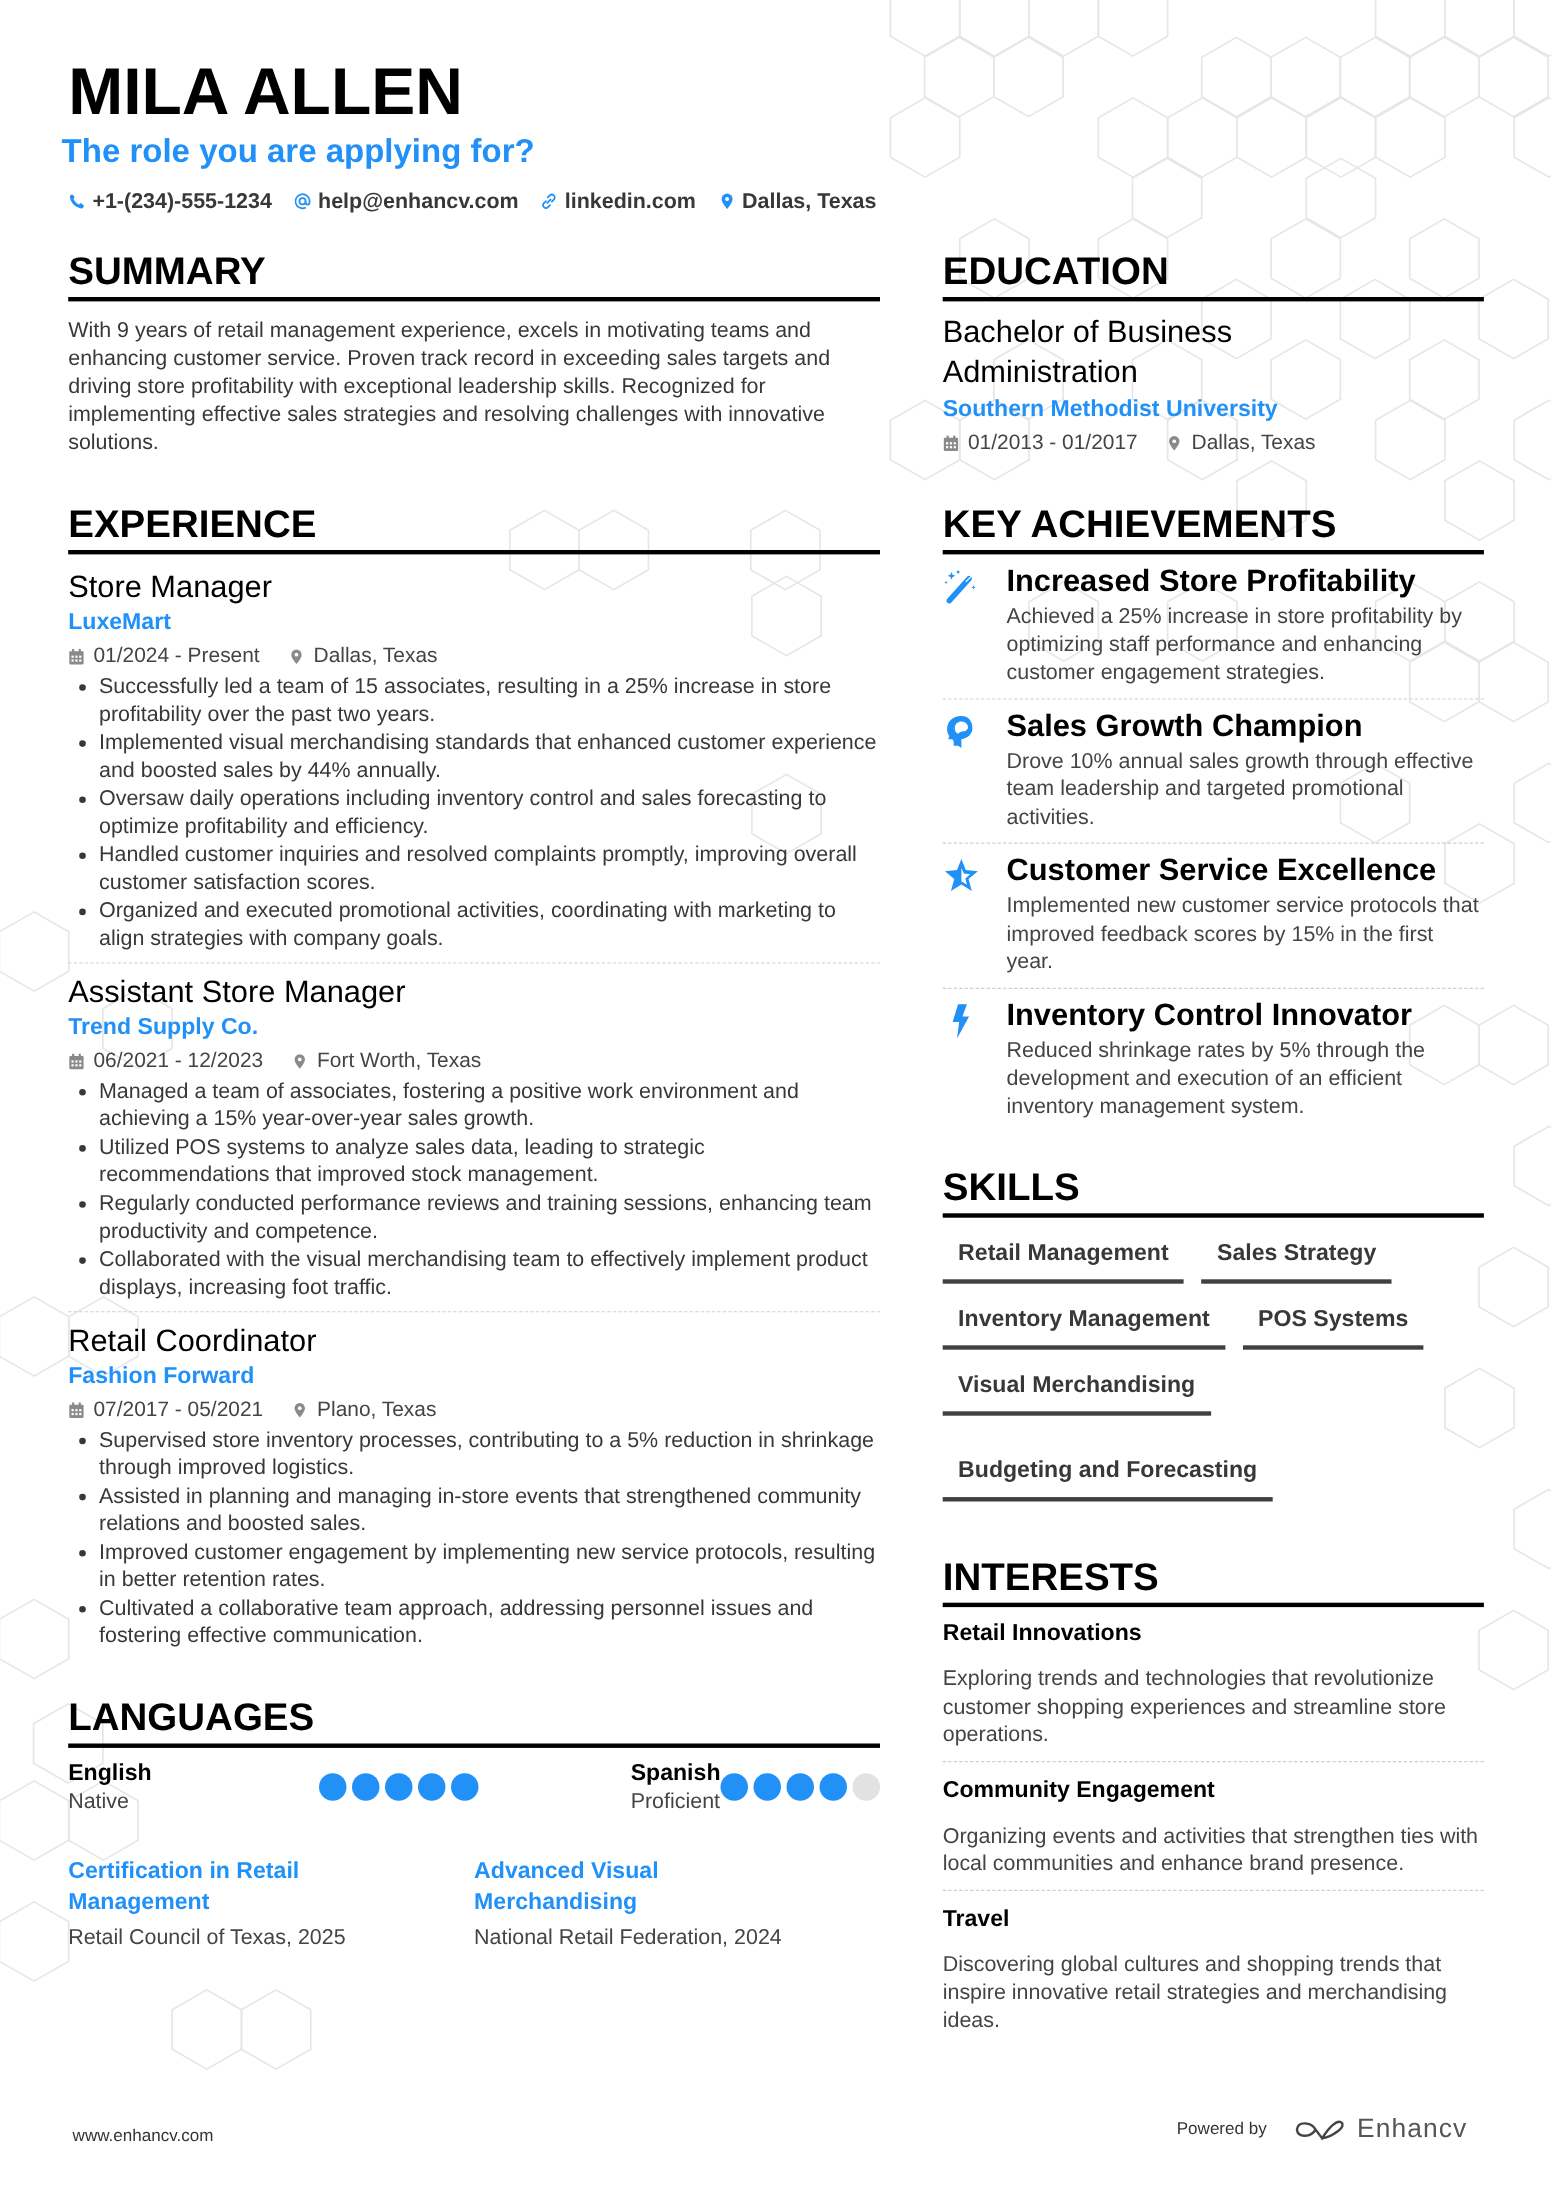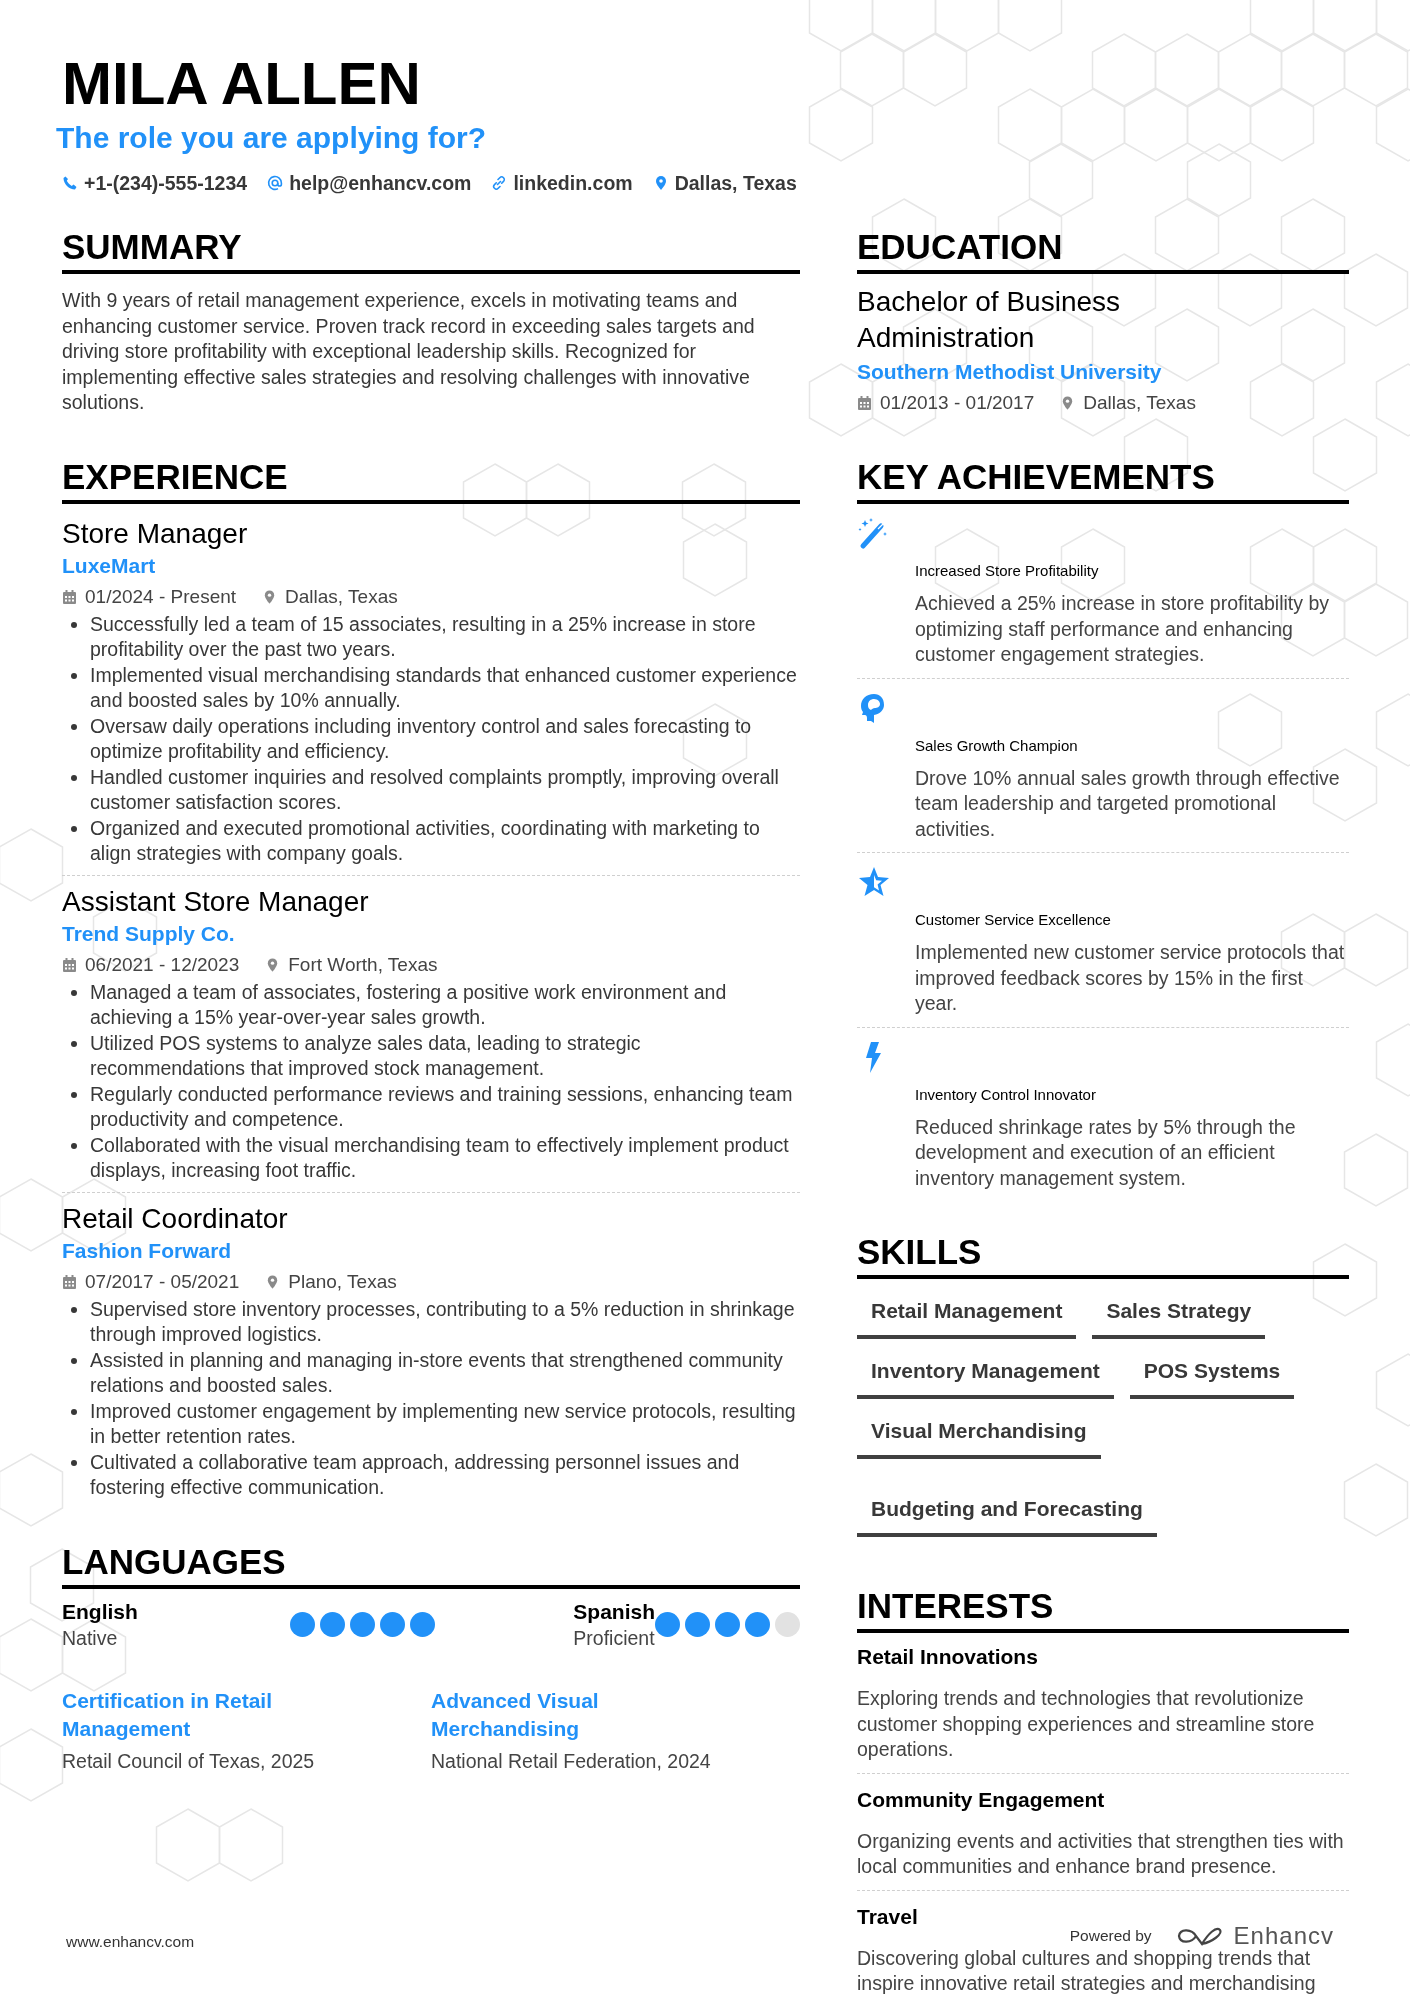--- a/index.html
+++ b/index.html
@@ -46,21 +46,21 @@
   .course { width: 389px; }
   .course-title { font-size: 21px; font-weight: bold; color: #2191f8; line-height: 28px; }
   .course-org { font-size: 19.5px; color: #444; line-height: 28px; margin-top: 4px; }
 
   .edu-degree { font-size: 28px; color: #000; line-height: 36px; margin-top: 10px; }
   .edu-school { font-size: 21px; font-weight: bold; color: #2191f8; line-height: 28px; margin-top: 2px; }
 
   .ach { display: flex; padding: 10px 0 10px 0; }
   .ach-icon { width: 58px; flex: none; padding-top: 2px; }
   .ach-icon svg { width: 34px; height: 34px; }
-  .ach-title { font-size: 15px; font-weight: normal; color: #000; line-height: 28px; margin-top: 43px; }
+  .ach-title { font-size: 28px; font-weight: bold; color: #000; line-height: 28px; }
   .ach-desc { font-size: 19.5px; line-height: 25.5px; color: #444; margin-top: 6px; }
   .ach-sep { border-top: 1.5px dashed #cfcfcf; }
 
   .skills { display: flex; flex-wrap: wrap; gap: 18px 16px; margin-top: 18px; }
   .skill { font-size: 21px; font-weight: bold; color: #383838; padding: 0 14px 10px 14px; border-bottom: 4px solid #404040; line-height: 28px; }
 
   .int-item { padding: 4px 0 8px 0; }
   .int-title { font-size: 21px; font-weight: bold; color: #000; line-height: 28px; }
   .int-desc { font-size: 19.5px; line-height: 25.5px; color: #444; margin-top: 15px; }
   .int-sep { border-top: 1.5px dashed #cfcfcf; margin: 2px 0 8px 0; }
@@ -220,21 +220,21 @@
           <span class="meta-item">
             <svg viewBox="0 0 16 16">
                 <path d="M8 1 a5 5 0 0 1 5 5 c0 3.5 -5 9 -5 9 s-5 -5.5 -5 -9 a5 5 0 0 1 5 -5 z" fill="#8a8a8a"></path>
                 <circle cx="8" cy="6" r="1.8" fill="#fff"></circle>
               </svg>
             <span>Dallas, Texas</span>
           </span>
         </div>
         <ul class="bullets">
           <li>Successfully led a team of 15 associates, resulting in a 25% increase in store profitability over the past two years.</li>
-          <li>Implemented visual merchandising standards that enhanced customer experience and boosted sales by 10% annually.</li>
+          <li>Implemented visual merchandising standards that enhanced customer experience and boosted sales by 44% annually.</li>
           <li>Oversaw daily operations including inventory control and sales forecasting to optimize profitability and efficiency.</li>
           <li>Handled customer inquiries and resolved complaints promptly, improving overall customer satisfaction scores.</li>
           <li>Organized and executed promotional activities, coordinating with marketing to align strategies with company goals.</li>
         </ul>
       </div>
       <div class="dash-sep"></div>
 
       <div class="job">
         <div class="job-title">Assistant Store Manager</div>
         <div class="job-company">Trend Supply Co.</div>

